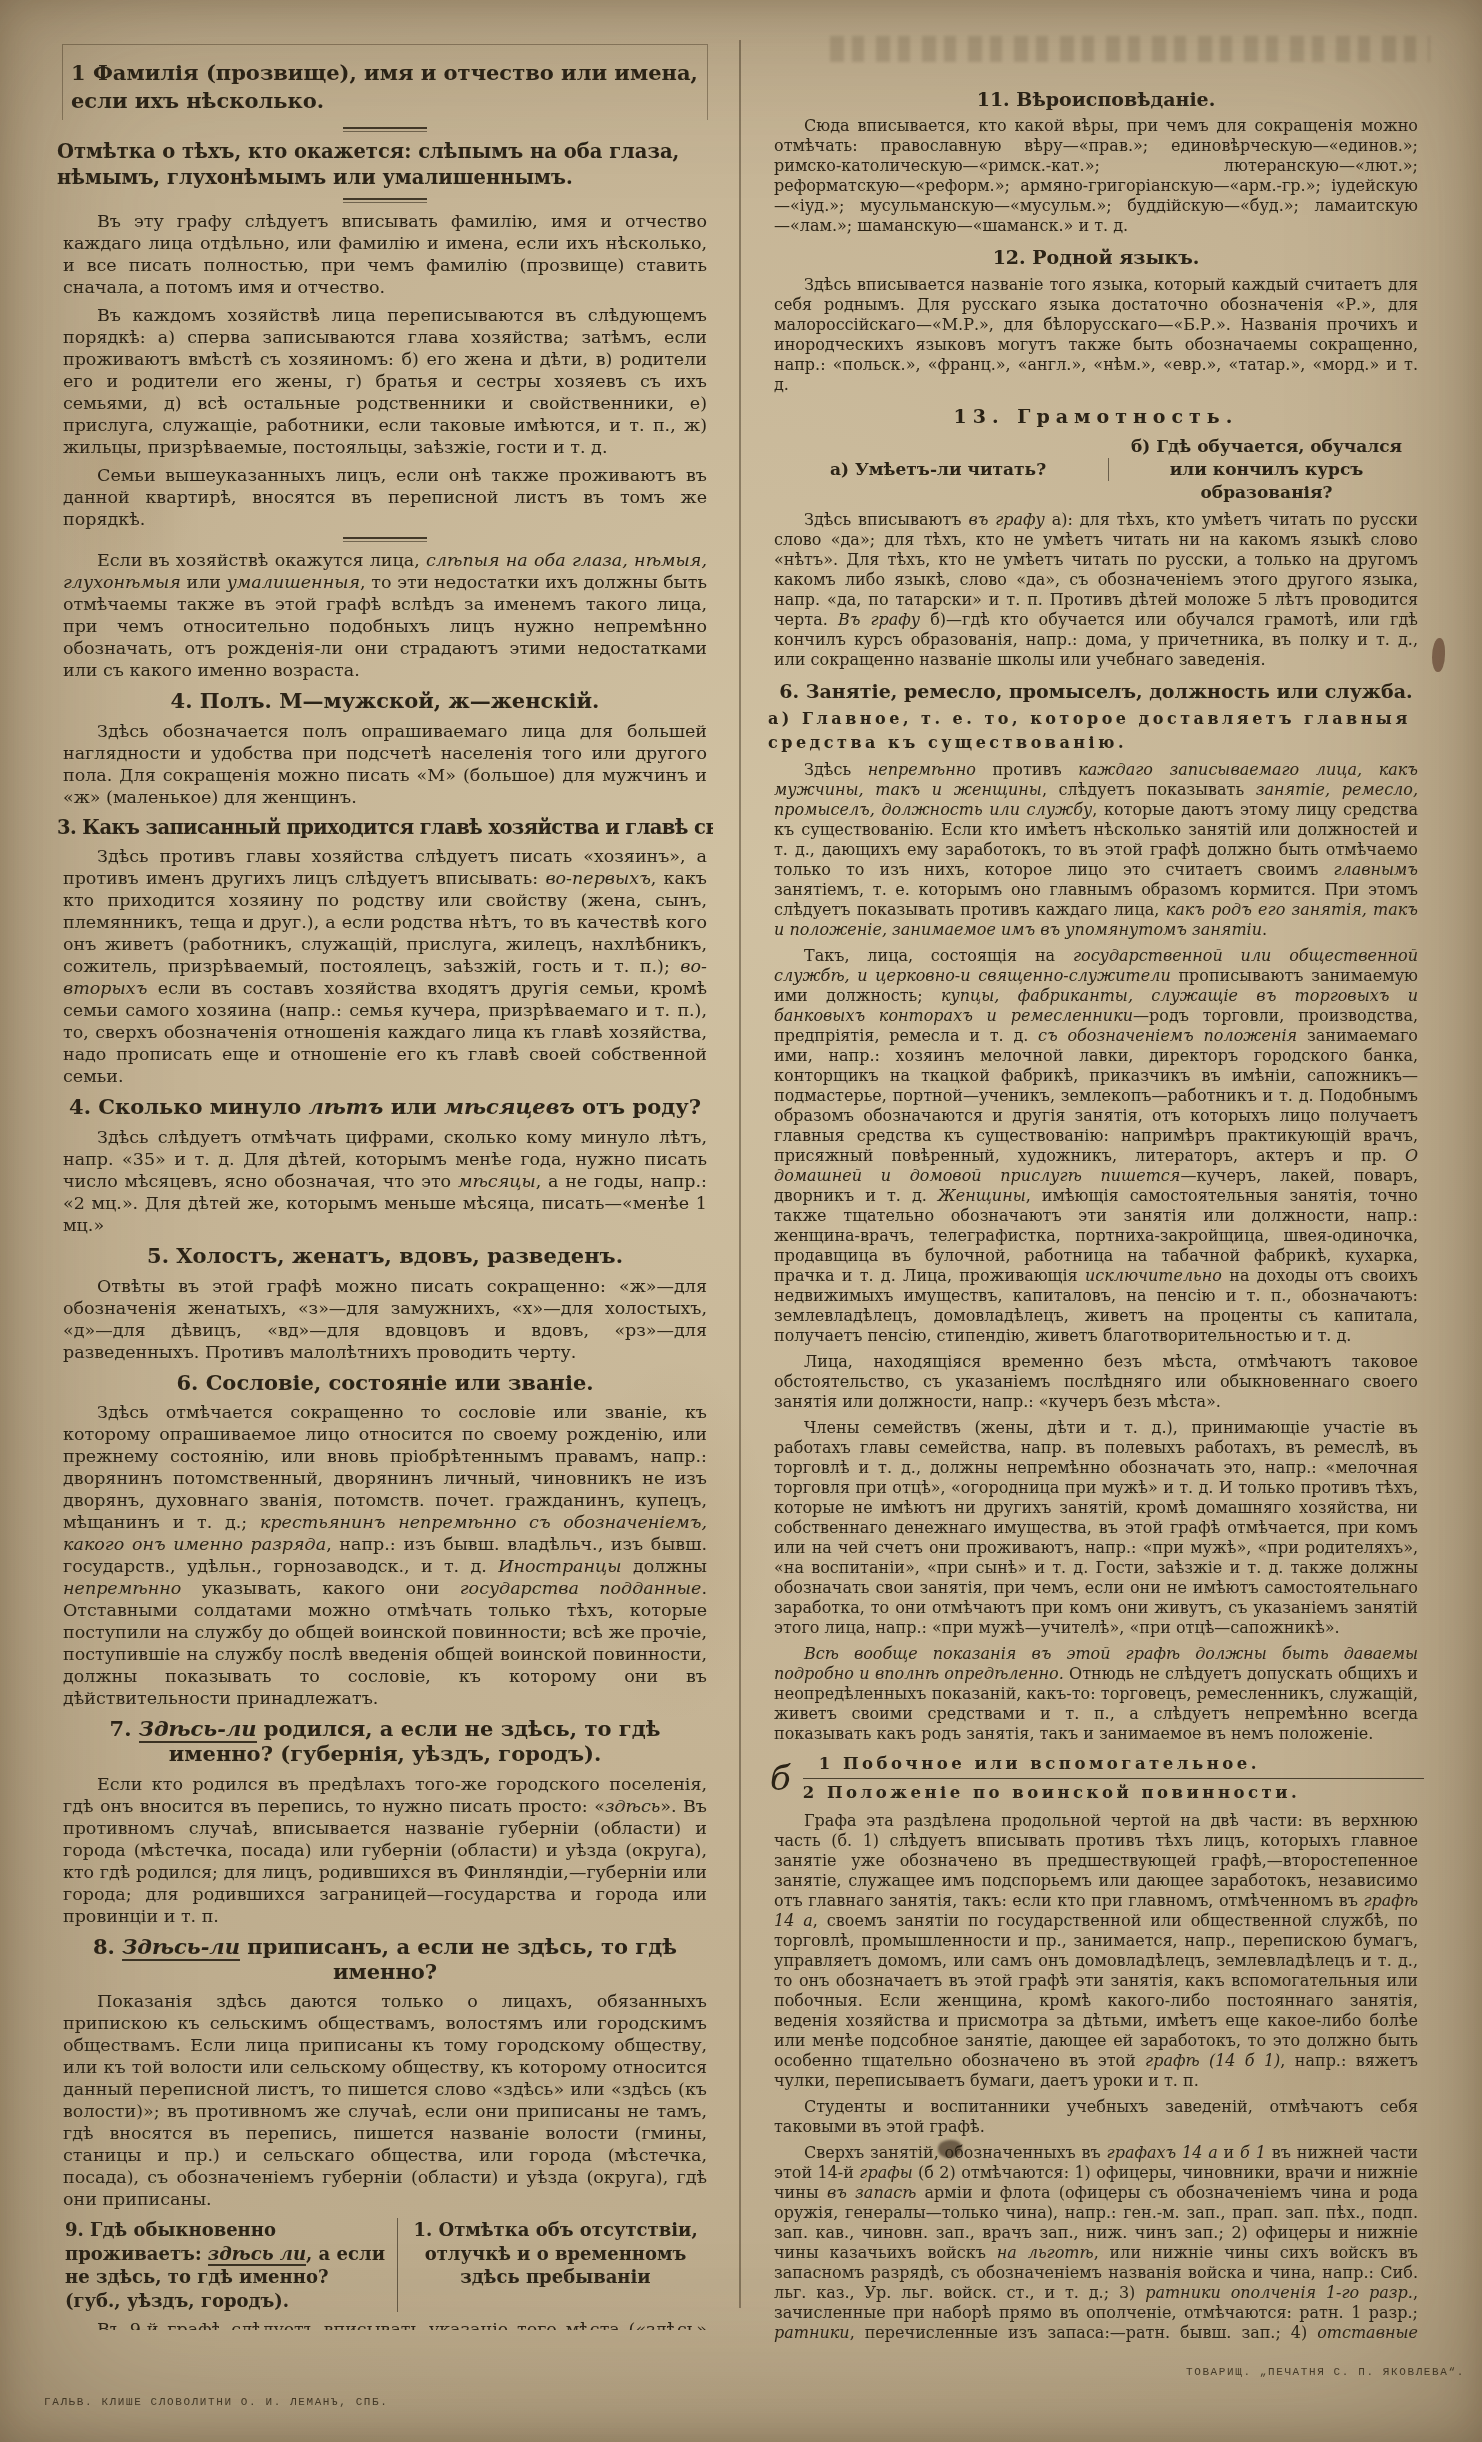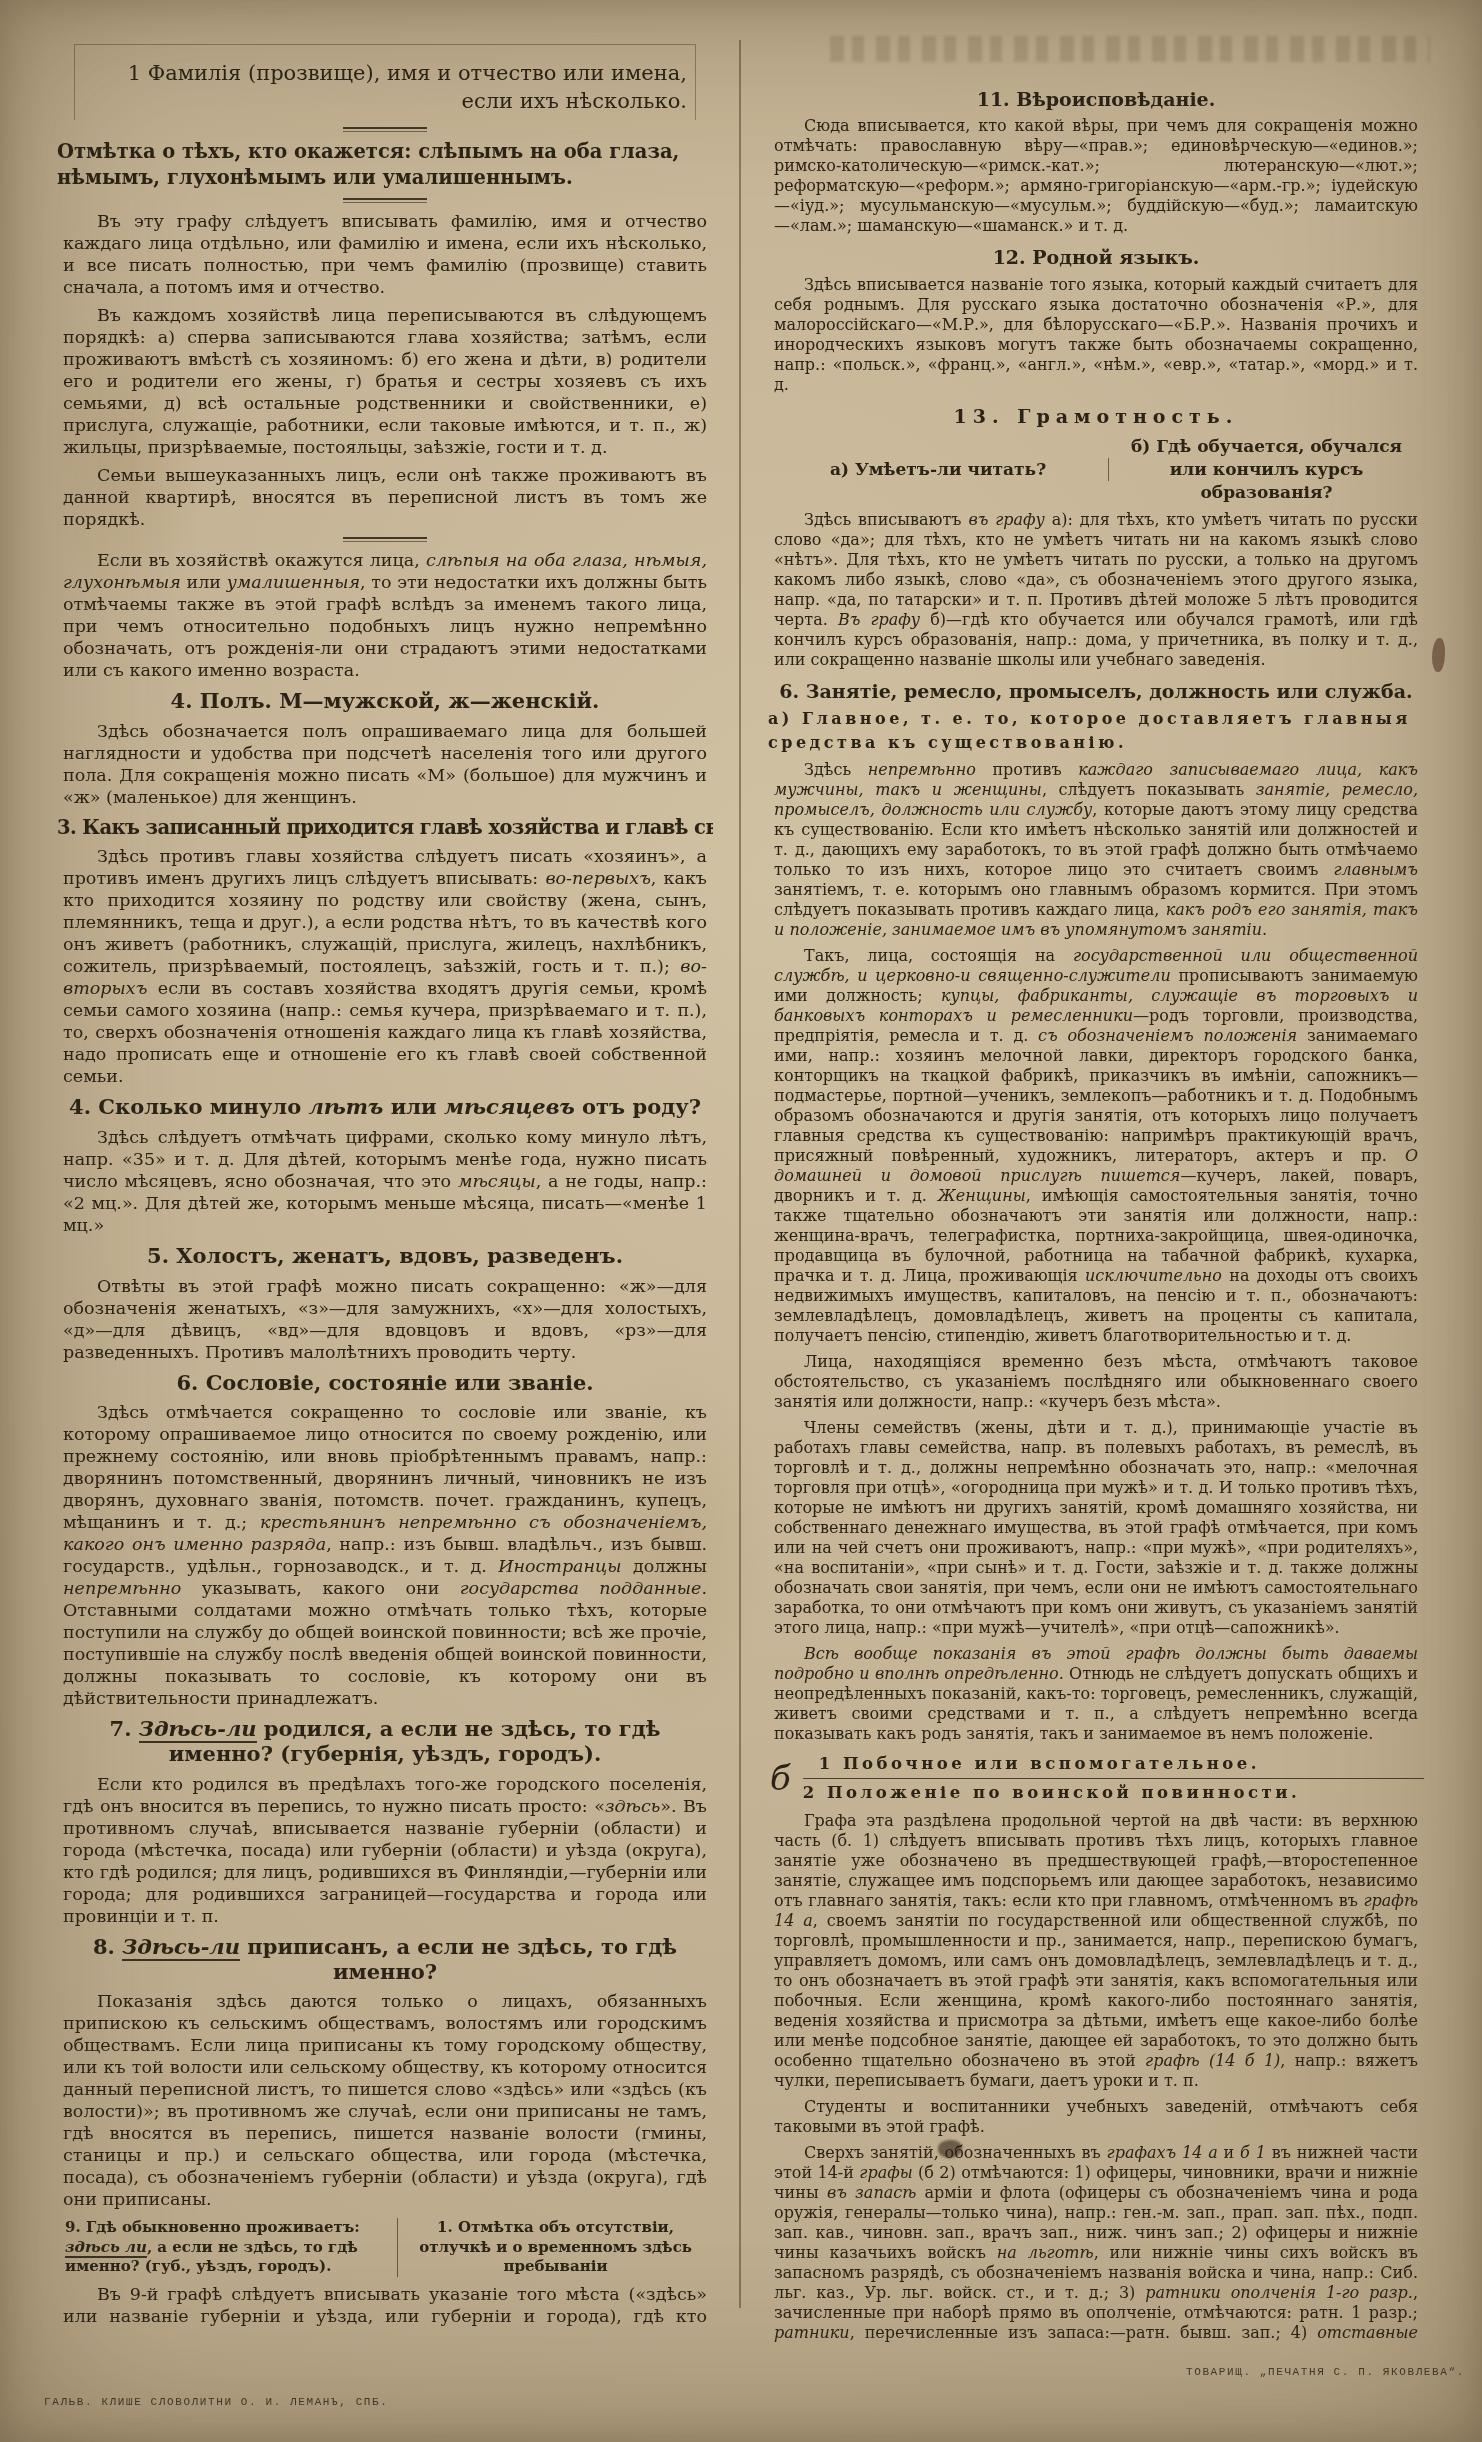--- a/index.html
+++ b/index.html
@@ -15,30 +15,30 @@
   .col-left{left:57px;top:44px;width:656px;height:2286px;font-size:17.5px;line-height:22px;overflow:hidden;}
   .col-right{left:768px;top:88px;width:656px;height:2256px;font-size:16px;line-height:20px;overflow:hidden;}
   .p{text-align:justify;text-indent:34px;margin:6px;}
   .col-right .p{text-indent:30px;}
   .h{font-weight:bold;text-align:center;font-size:21px;line-height:1.18;margin:8px 0 5px;}
   .col-right .h{font-size:19px;margin-top:10px;}
   .col-right .h:first-child{margin-top:0;}
   .hfit{white-space:nowrap;font-size:19.5px;letter-spacing:-0.6px;}
   .hsp{letter-spacing:6px;}
   .hsp2{font-weight:bold;letter-spacing:3.5px;line-height:1.45;margin:4px 0 6px;}
-  .h1box{font-weight:normal;text-align:right;font-size:21px;line-height:1.35;padding:14px 8px 4px;
-         border:1px solid rgba(50,36,18,.38);border-bottom:none;margin:0 17px 2px;}
+  .h1box{font-weight:bold;text-align:left;font-size:21px;line-height:1.35;padding:14px 8px 4px;
+         border:1px solid rgba(50,36,18,.38);border-bottom:none;margin:0 5px 2px;}
   .subhead{font-weight:bold;text-align:left;font-size:19.5px;line-height:1.35;margin:2px 0;}
   .rule{width:84px;margin:7px auto;border-top:2px solid rgba(43,35,22,.85);
         border-bottom:1px solid rgba(43,35,22,.55);height:2px;}
   .split{display:flex;font-weight:bold;margin:8px 0 6px;}
   .split>div{padding:0 8px;box-sizing:border-box;}
   .split>div:first-child{width:52%;border-right:1.5px solid rgba(43,35,22,.6);}
   .split>div:last-child{width:48%;text-align:center;}
-  .col-left .split{font-size:15px;line-height:1.3;}
+  .col-left .split{font-size:18px;line-height:1.3;}
   .col-left .split>div:last-child{text-align:center;}
   .col-right .split{font-size:17px;line-height:1.35;text-align:center;align-items:center;}
   .u{border-bottom:2px solid rgba(43,35,22,.9);}
   .bfrac{display:flex;align-items:center;margin:10px 0 8px;}
   .bchar{font-size:34px;font-style:italic;line-height:1;padding:0 12px 0 2px;}
   .bstack{flex:1;font-weight:bold;letter-spacing:3.5px;font-size:16.5px;}
   .bstack .bline1{padding-left:16px;}
   .bstack .bsep{border:none;border-top:1.5px solid rgba(43,35,22,.8);margin:4px 0;}
   .divider-v{position:absolute;left:739px;top:40px;width:2px;height:2268px;background:rgba(50,38,22,.42);}
   .footer{position:absolute;font-family:Liberation Mono, monospace;font-size:11px;

